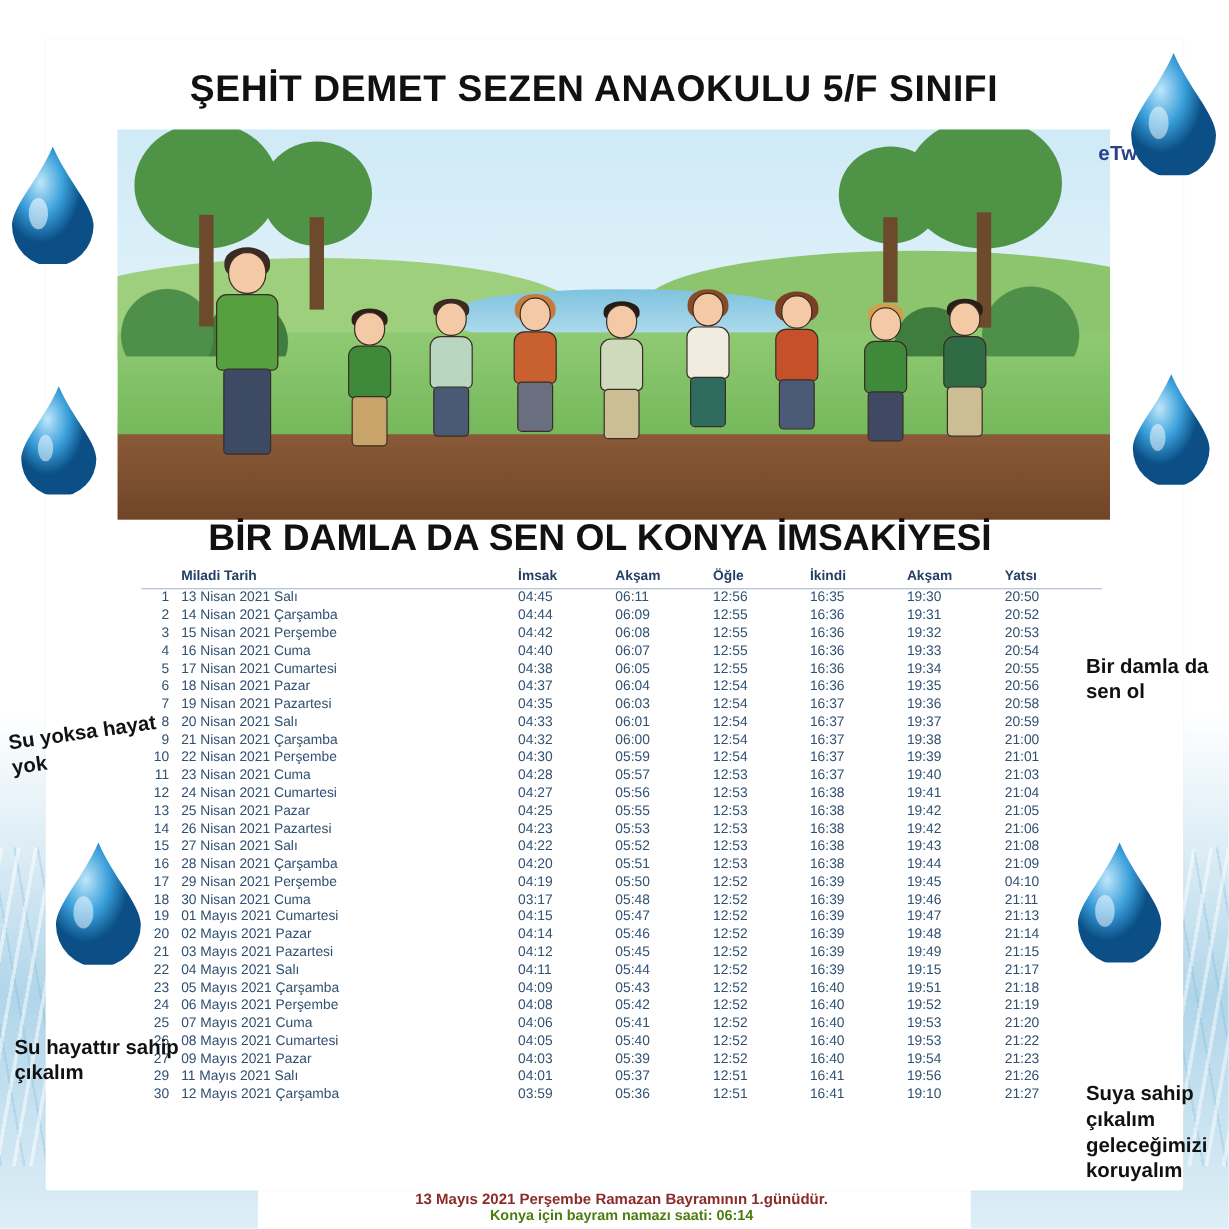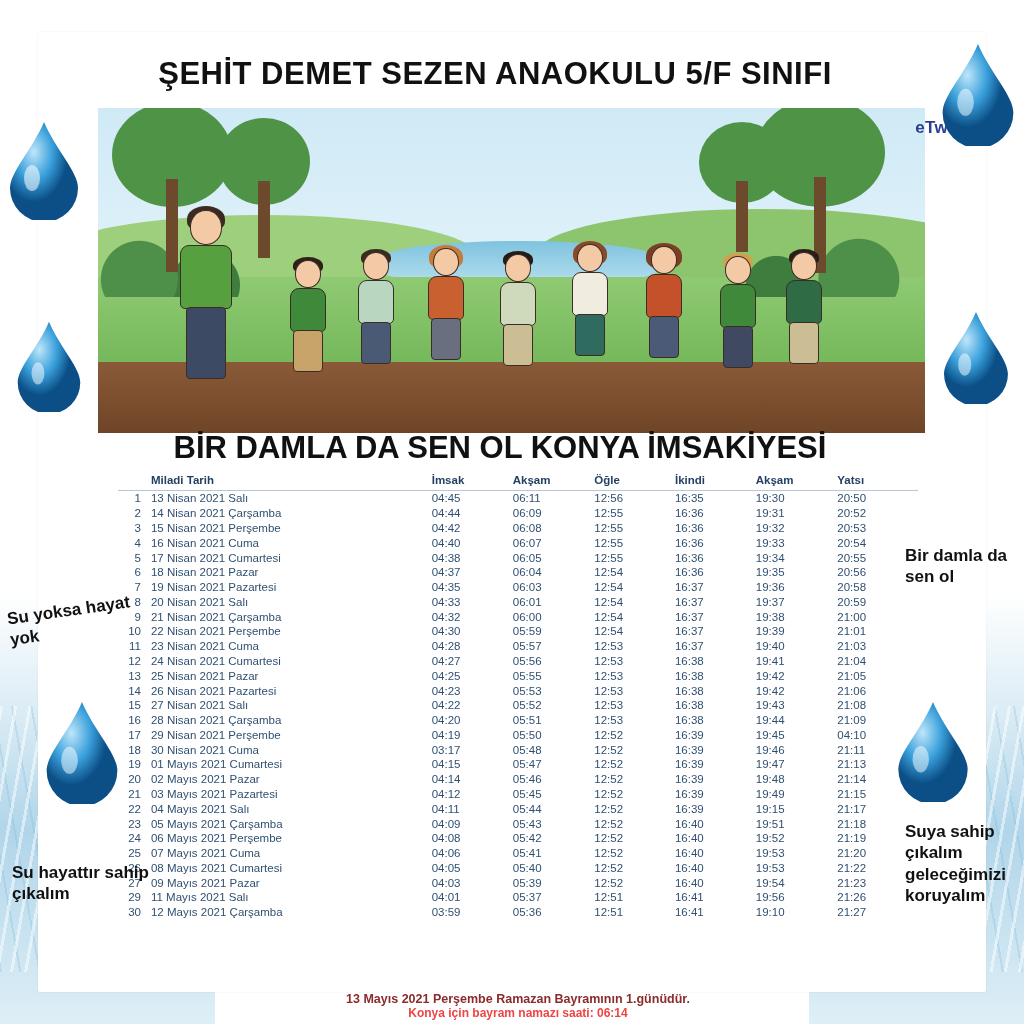--- a/index.html
+++ b/index.html
@@ -110,28 +110,28 @@
   table.imsak td { padding:1.4px 0; white-space:nowrap; }
   .c-no  { width:34px; text-align:right; padding-right:10px !important; color:#2f4f72; }
   .c-date{ width:296px; }
   .c-t   { width:86px; }
   tbody tr:nth-child(odd) td { color:#31506f; }
 
   .footer-note {
     position:absolute; left:118px; top:992px; width:800px; text-align:center;
     font-size:12.5px; font-weight:bold; color:#8b2b2b;
   }
-  .footer-note .l2 { display:block; color:#ef4444; font-size:12px; }
+  .footer-note .l2 { display:block; color:#4d7c0f; font-size:12px; }
 
   
   .slogan { position:absolute; font-size:17px; font-weight:bold; color:#111; line-height:1.25; }
   .s-left-1  { left:8px;  top:598px; width:150px; transform:rotate(-8deg); }
   .s-left-2  { left:12px; top:862px; width:150px; }
   .s-right-1 { left:905px;top:545px; width:115px; }
-  .s-right-2 { left:905px;top:821px; width:118px; }
+  .s-right-2 { left:905px;top:901px; width:118px; }
 </style>
 </head>
 <body>
 
 <div class="bg-water-left"></div>
 <div class="bg-water-right"></div>
 
 <div class="card"></div>
 
 <div class="title">ŞEHİT DEMET SEZEN ANAOKULU 5/F SINIFI</div>

